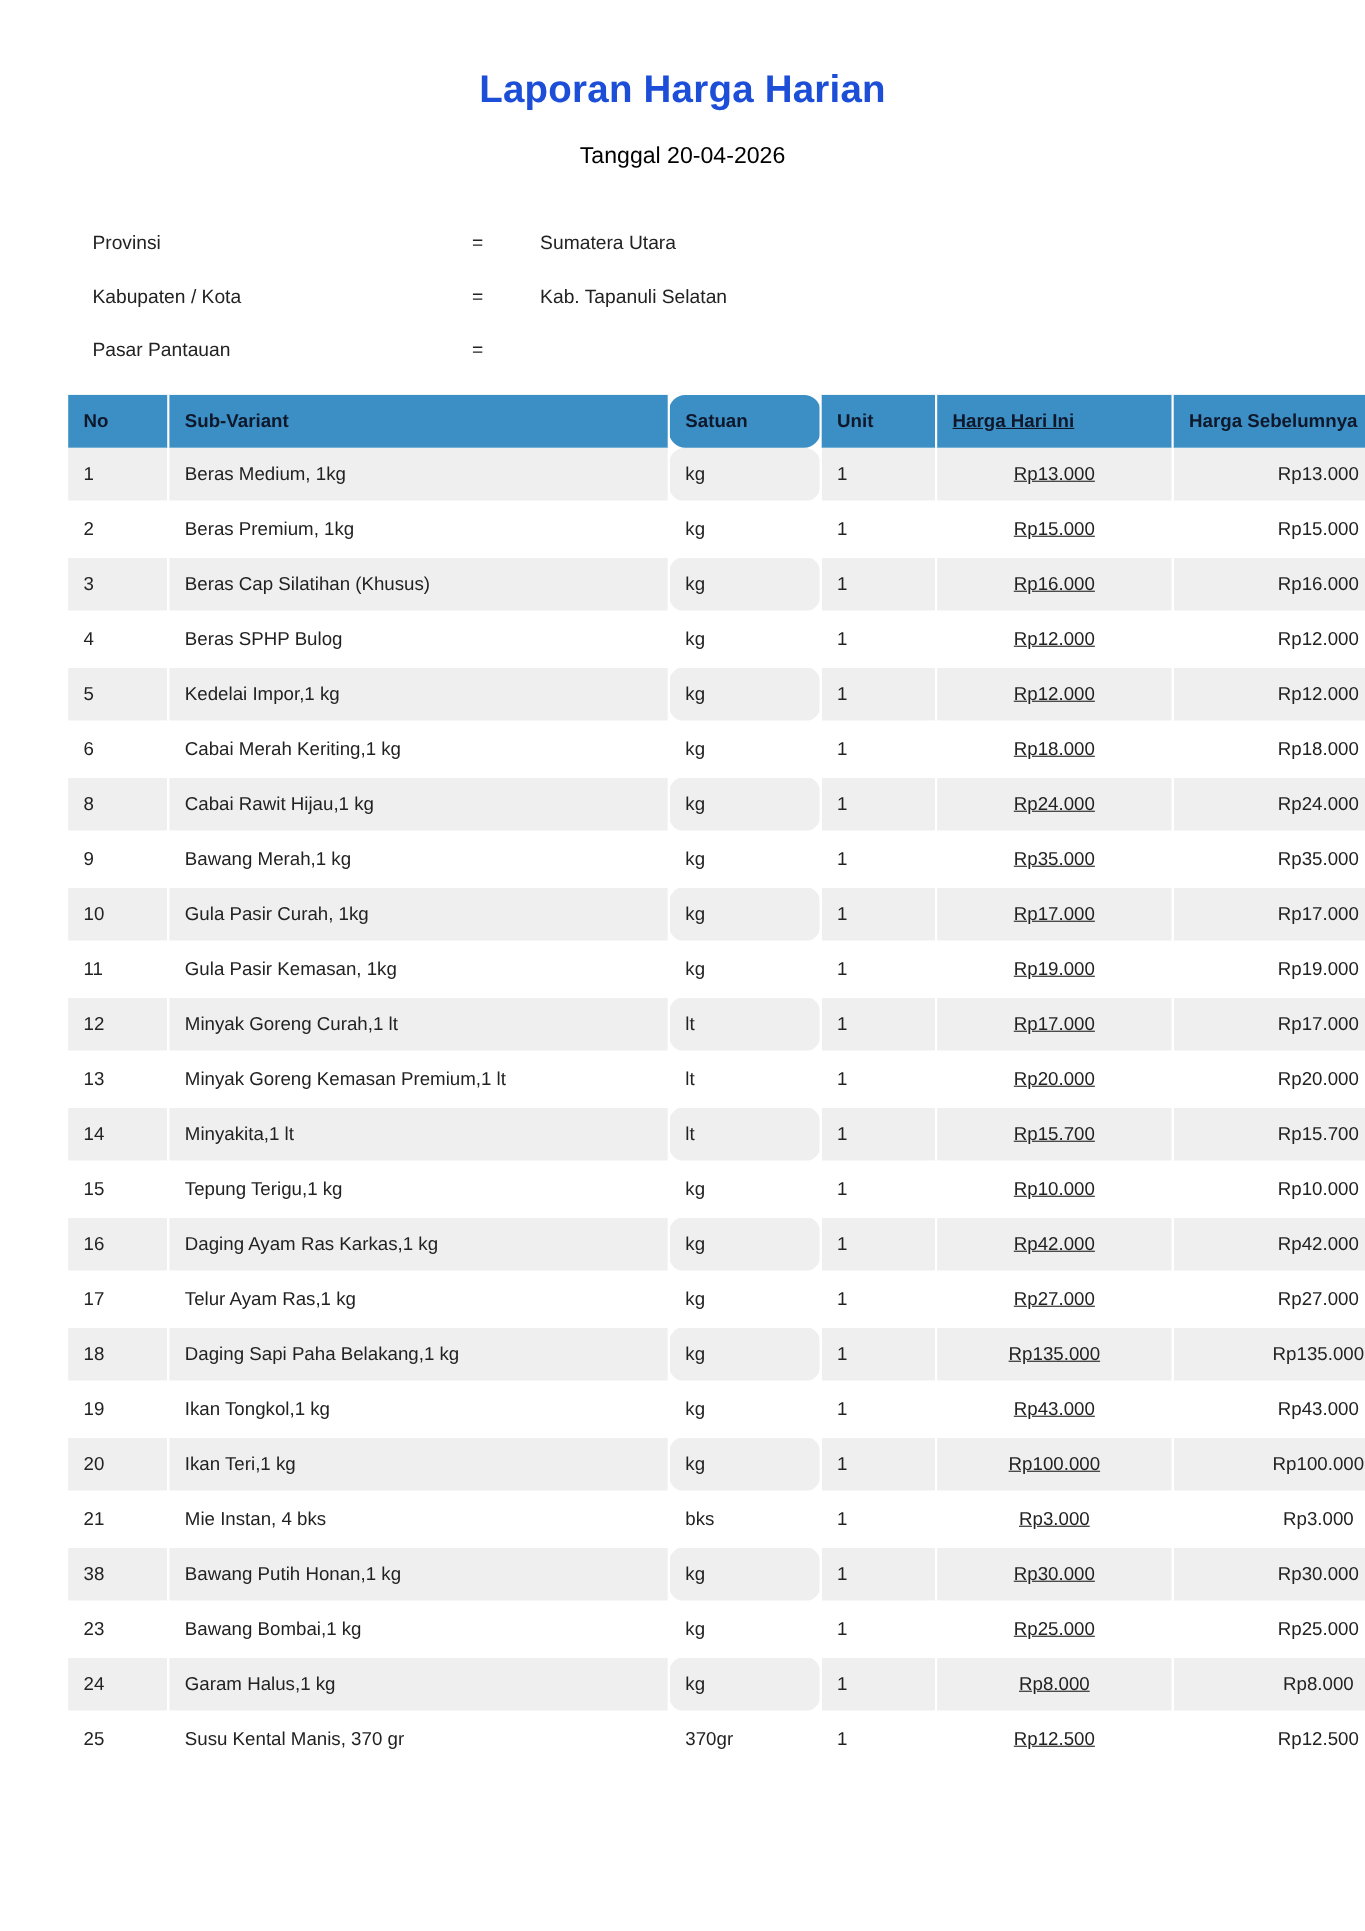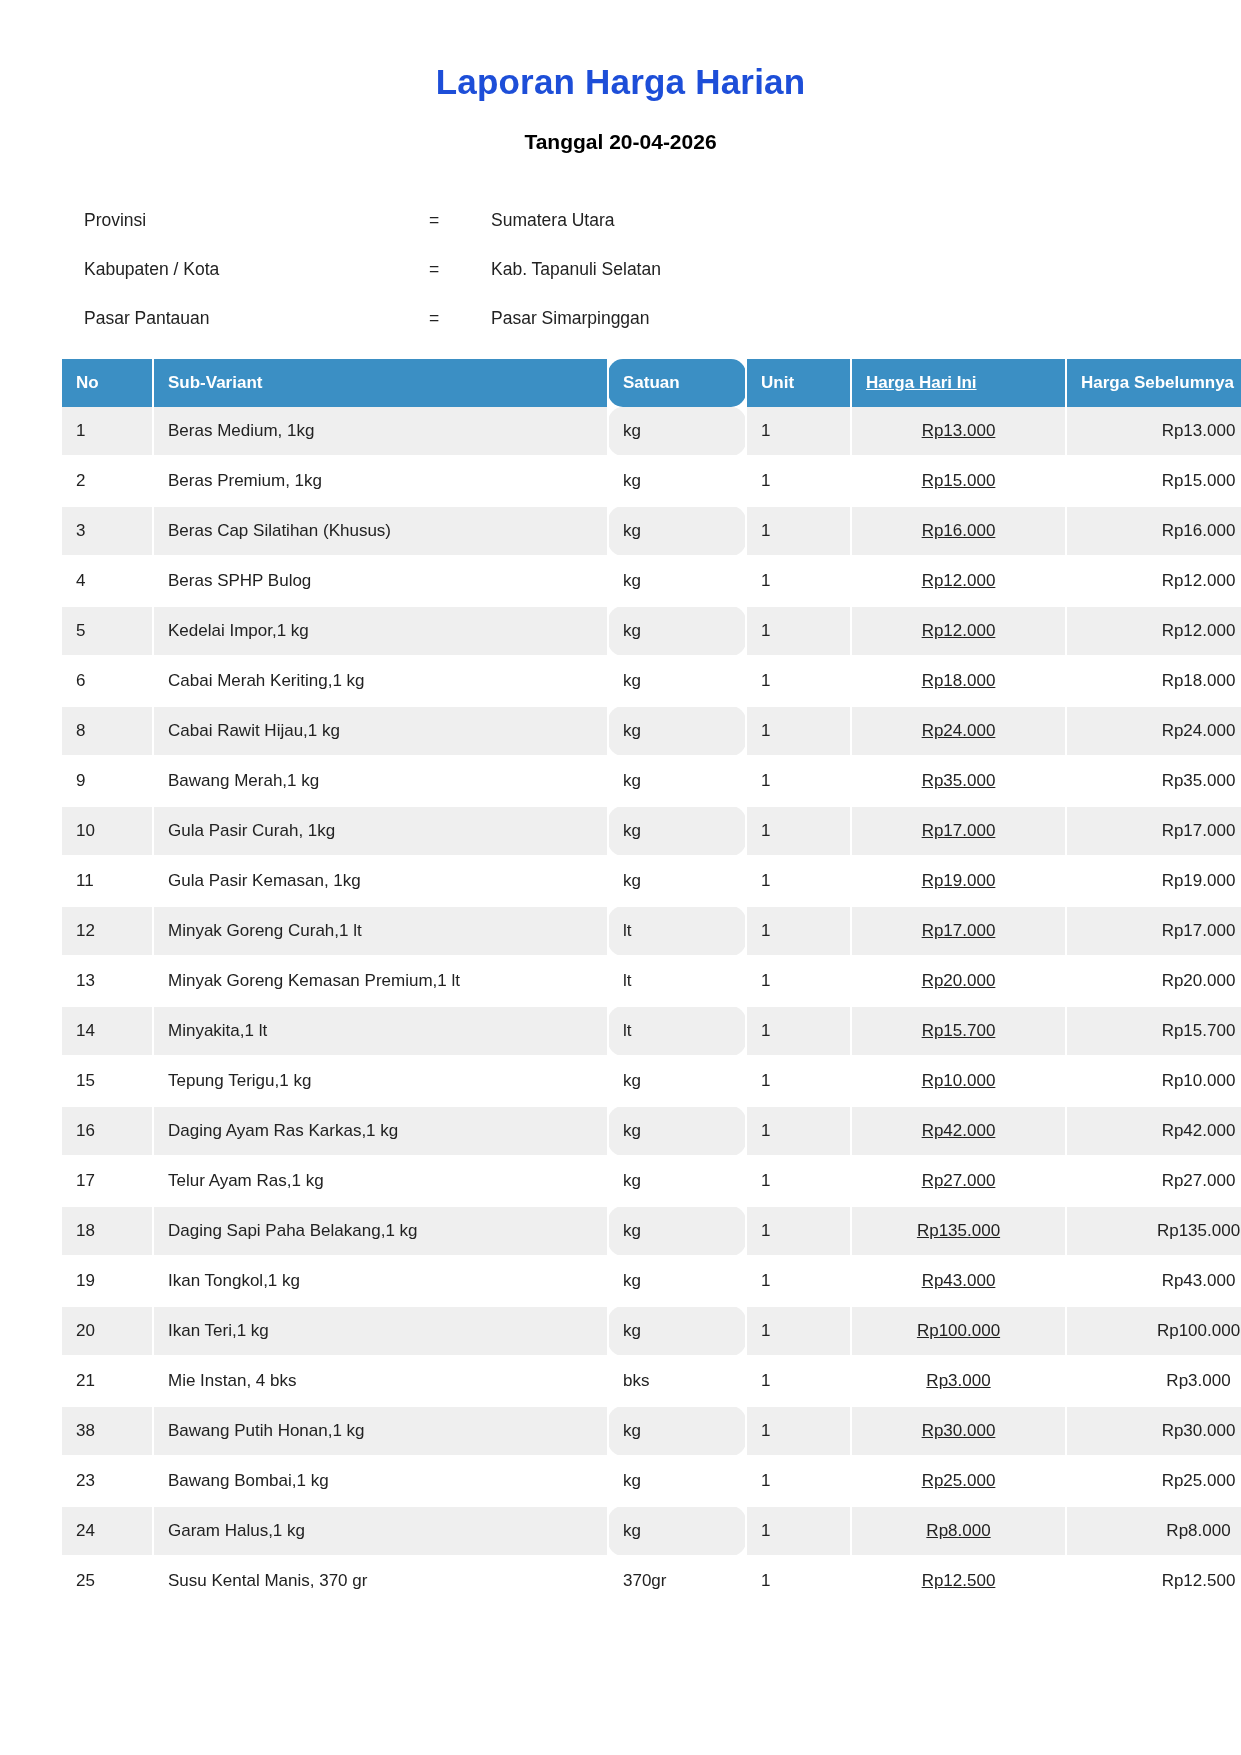--- a/index.html
+++ b/index.html
@@ -24,21 +24,21 @@
     text-align: center;
     font-size: 35px;
     font-weight: bold;
     letter-spacing: 0.2px;
     margin: 22px 0 0 0;
     color: #1d4ed8;
   }
   .doc-subtitle {
     text-align: center;
     font-size: 21px;
-    font-weight: bold;
+    font-weight: normal;
     margin: 28px 0 0 0;
     color: #000;
   }
   .meta {
     margin-top: 56px;
     margin-left: 22px;
   }
   .meta-row {
     display: flex;
     align-items: center;
@@ -59,21 +59,21 @@
   }
   table.price-table {
     margin-top: 30px;
     border-collapse: collapse;
     width: 100%;
     font-size: 17px;
     table-layout: fixed;
   }
   table.price-table thead th {
     background: #3b8fc4;
-    color: #ffffff;
+    color: #0f172a;
     font-weight: bold;
     font-size: 17px;
     text-align: left;
     padding: 14px 14px;
     border-right: 2px solid #ffffff;
     white-space: nowrap;
   }
   table.price-table thead th:last-child {
     border-right: none;
   }
@@ -119,21 +119,20 @@
         <div class="meta-value">Sumatera Utara</div>
       </div>
       <div class="meta-row">
         <div class="meta-label">Kabupaten / Kota</div>
         <div class="meta-eq">=</div>
         <div class="meta-value">Kab. Tapanuli Selatan</div>
       </div>
       <div class="meta-row">
         <div class="meta-label">Pasar Pantauan</div>
         <div class="meta-eq">=</div>
-        <div class="meta-value">Pasar Simarpinggan</div>
       </div>
     </div>
 
   <table class="price-table">
     <thead>
       <tr>
         <th class="col-no">No</th>
         <th class="col-variant">Sub-Variant</th>
         <th class="col-satuan">Satuan</th>
         <th class="col-unit">Unit</th>

